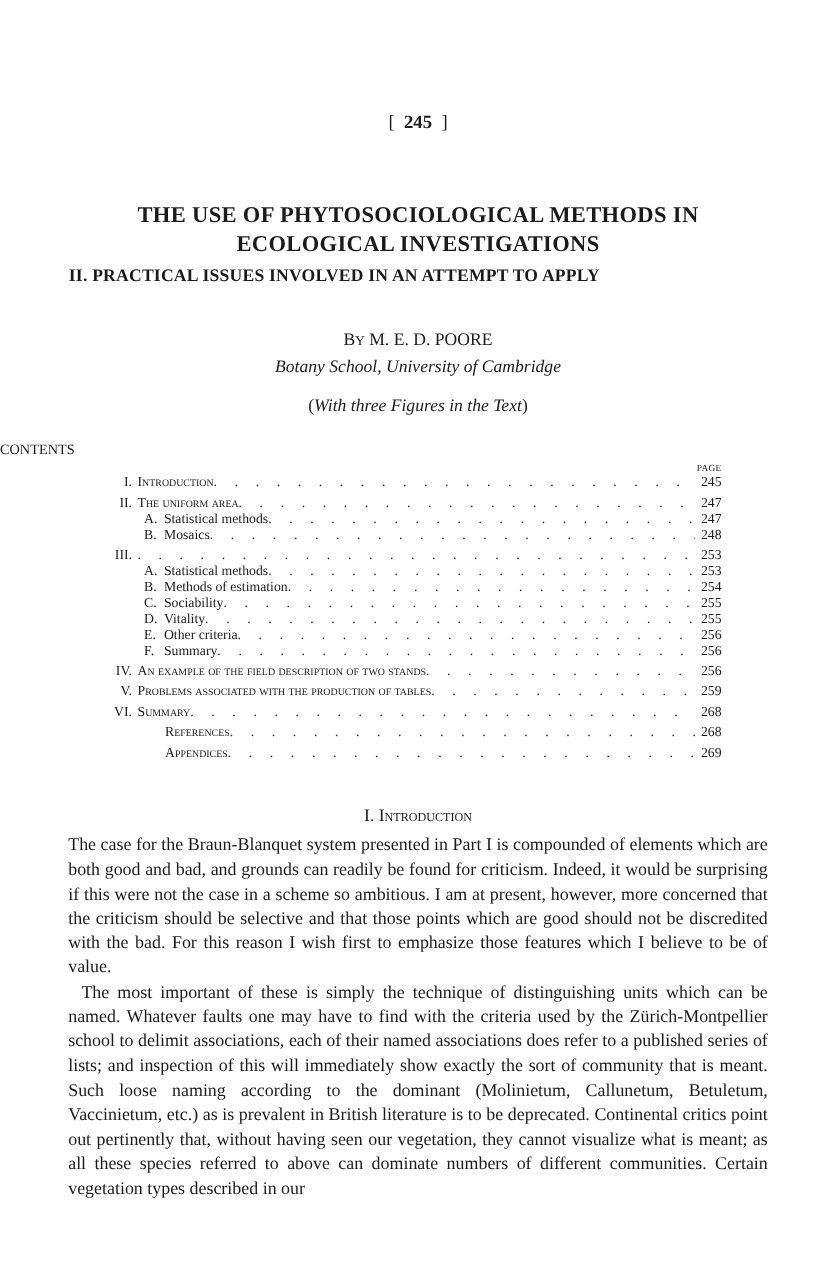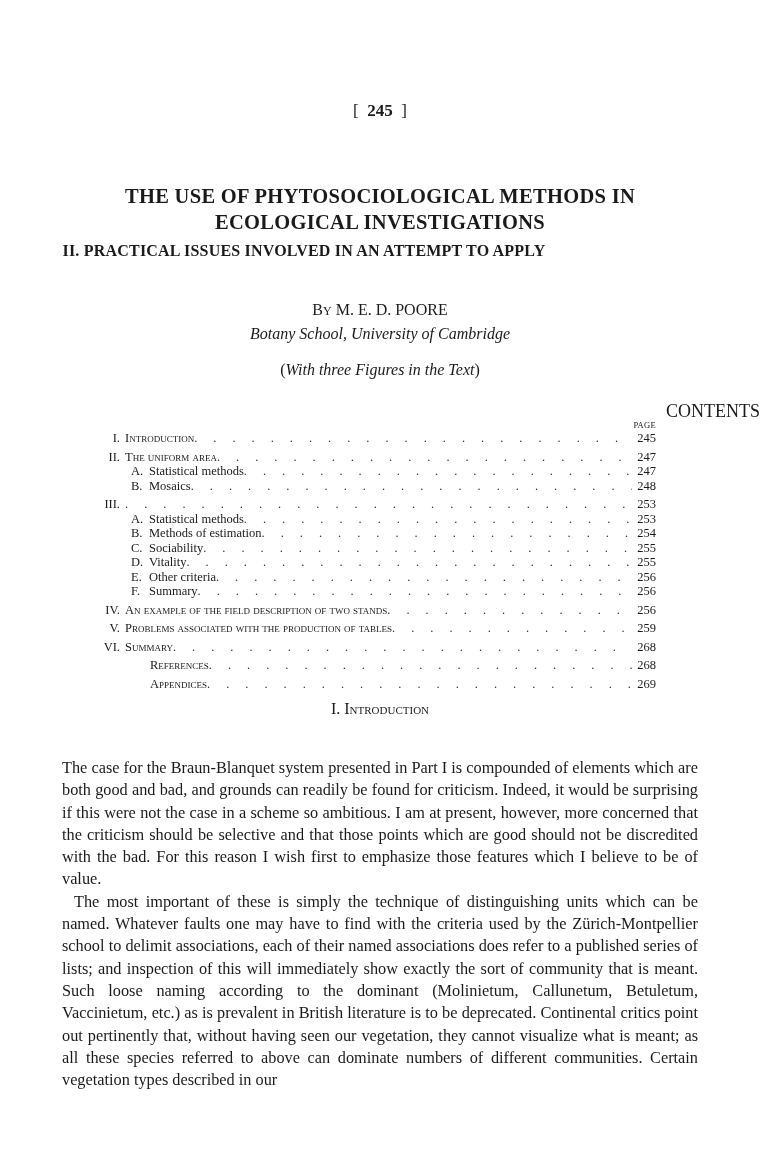--- a/index.html
+++ b/index.html
@@ -31,22 +31,22 @@
     .affil {
       position: absolute; top: 325px; left: 0; width: 760px; text-align: center;
       font-family: "Liberation Serif", serif; font-style: italic; font-size: 16px;
     }
     .figs {
       position: absolute; top: 361px; left: 0; width: 760px; text-align: center;
       font-family: "Liberation Serif", serif; font-size: 16px;
     }
     .figs .it { font-style: italic; }
     .contents-head {
-      position: absolute; top: 401px; left: 0; width: 760px; text-align: right;
-      font-family: "Liberation Serif", serif; font-size: 18px;
+      position: absolute; top: 401px; left: 0; width: 760px; text-align: left;
+      font-family: "Liberation Serif", serif; font-size: 13px;
     }
     .toc {
       position: absolute; top: 420px; left: 100px; width: 556px;
       font-family: "Liberation Serif", serif; font-size: 12.5px;
     }
     .toc .page-label {
       text-align: right; font-size: 8.5px; letter-spacing: 0.3px; height: 11px; line-height: 11px;
     }
     .toc-row {
       display: flex; align-items: baseline; height: 14.5px; line-height: 14.5px;
@@ -57,21 +57,21 @@
     .toc-sub { width: 18px; flex: none; margin-left: 6px; }
     .toc-label { flex: none; white-space: nowrap; }
     .toc-label.sc { font-size: 12.5px; font-variant: small-caps; }
     .toc-dots {
       flex: 1; overflow: hidden; white-space: nowrap; text-align: right;
       letter-spacing: 16px; padding-right: 2px; color: #333;
     }
     .toc-page { flex: none; width: 24px; text-align: right; }
     .toc-indent { width: 25px; flex: none; }
     .section-head {
-      position: absolute; top: 700px; left: 0; width: 760px; text-align: center;
+      position: absolute; top: 733px; left: 0; width: 760px; text-align: center;
       font-family: "Liberation Serif", serif; font-size: 16px;
     }
     .section-head .sc { font-variant: small-caps; }
     .body-text {
       position: absolute; top: 757px; left: 62px; width: 636px;
       font-family: "Liberation Serif", serif; font-size: 16.3px; line-height: 22.3px;
       text-align: justify;
     }
     .body-text p { margin: 0; }
     .body-text p.indent { text-indent: 12px; }

